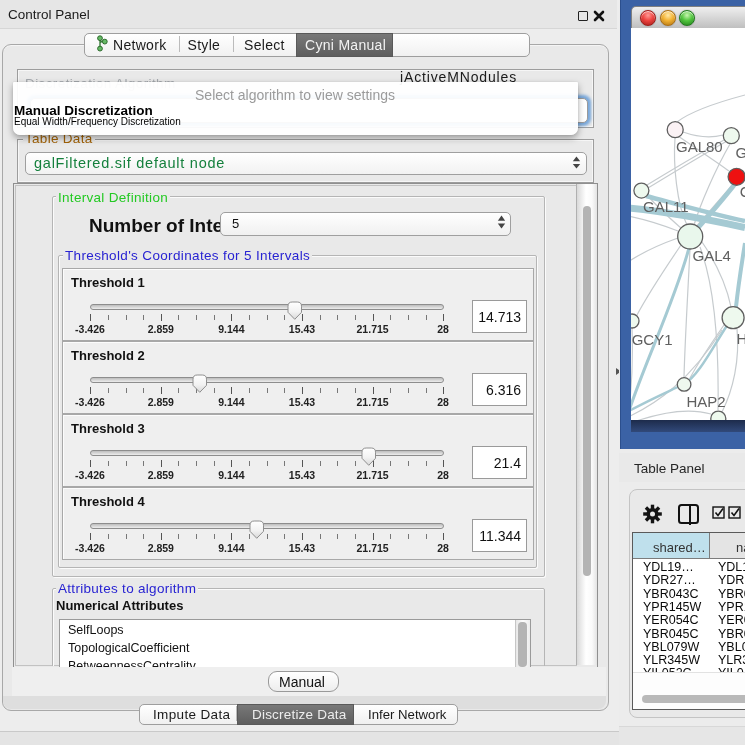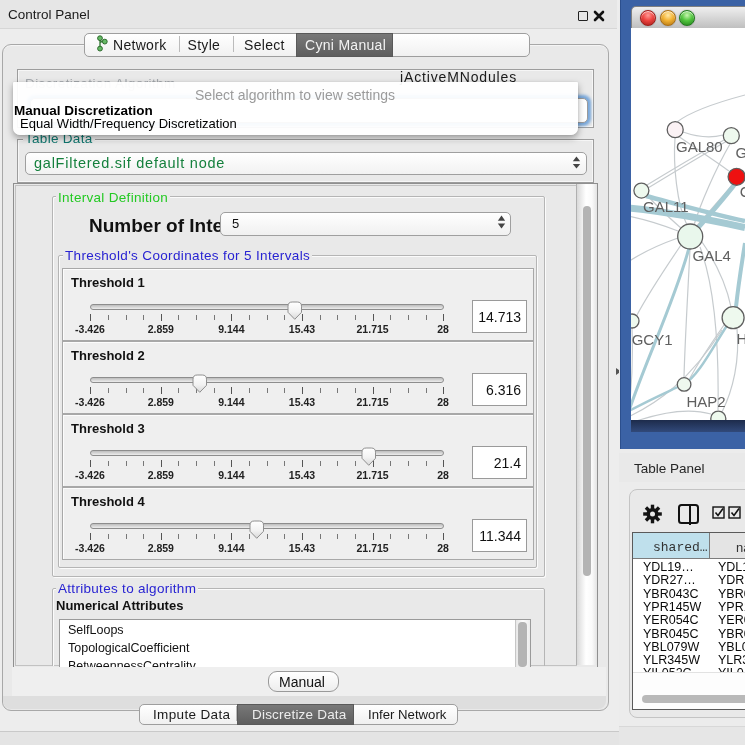--- a/index.html
+++ b/index.html
@@ -14,21 +14,21 @@
 <div class="abs" style="left:578px;top:11px;width:8px;height:8px;border:1.6px solid #222;border-radius:1px;"></div>
 <svg class="abs" style="left:593px;top:10px;" width="12" height="12" viewBox="0 0 12 12">
 <path d="M2 2 L10 10 M10 2 L2 10" stroke="#111" stroke-width="2.6" stroke-linecap="round"></path>
   </svg>
 <div class="abs" style="left:2px;top:44px;width:605px;height:665px;background:#e9e9e9;border:1px solid #a8a8a8;border-radius:9px;box-shadow:inset 0 1px 0 #f5f5f5;"></div>
 <div class="abs" style="left:3px;top:696px;width:603px;height:13px;background:#dedede;border-radius:0 0 8px 8px;"></div>
 <div class="abs" style="left:17px;top:69px;width:575px;height:57px;border:1px solid #9d9d9d;box-shadow:inset 0 0 0 1px #f6f6f6;"></div>
 <div class="txt" style="left:25px;top:76px;font-size:13.5px;letter-spacing:0.4px;color:#a4a8ad;">Discretization Algorithm</div>
 <div class="abs" style="left:30px;top:98px;width:556px;height:23px;background:#fff;border:1px solid #9a9a9a;border-radius:5px;box-shadow:0 0 3px 2.5px rgba(108,160,216,0.9);"></div>
 <div class="abs" style="left:17px;top:139px;width:575px;height:42px;border:1px solid #9d9d9d;box-shadow:inset 0 0 0 1px #f6f6f6;"></div>
-<div class="txt" style="left:23px;top:131px;font-size:13.5px;letter-spacing:0.3px;color:#0f766e;background:#e9e9e9;padding:0 2px;">Table Data</div>
+<div class="txt" style="left:23px;top:131px;font-size:13.5px;letter-spacing:0.3px;color:#a16207;background:#e9e9e9;padding:0 2px;">Table Data</div>
 <div class="abs" style="left:25px;top:152px;width:560px;height:21px;background:linear-gradient(#ffffff,#f2f2f2);border:1px solid #9f9f9f;border-radius:5px;"></div>
 <div class="txt" style="left:34px;top:154.5px;font-size:14.5px;letter-spacing:0.75px;color:#15803d;">galFiltered.sif default node</div>
 <svg class="abs" style="left:571px;top:155px;" width="11" height="15" viewBox="0 0 12 15">
 <path d="M6 1 L10 6 L2 6 Z" fill="#444"></path>
     <path d="M6 14 L10 9 L2 9 Z" fill="#444"></path>
   </svg>
 <div class="abs" style="left:13px;top:183px;width:583px;height:483px;border:1px solid #8f8f8f;background:#e9e9e9;"></div>
 <div class="abs" style="left:15px;top:185px;width:560px;height:479px;border:1px solid #c2c2c2;background:#e9e9e9;"></div>
 <div class="abs" style="left:576px;top:184px;width:20px;height:481px;background:linear-gradient(90deg,#d9d9d9,#ffffff 45%,#fafafa 75%,#e3e3e3);border-left:1px solid #b0b0b0;"></div>
 <div class="abs" style="left:583px;top:206px;width:8px;height:370px;background:#b4b4b4;border-radius:4px;"></div>
@@ -249,21 +249,21 @@
 <div class="txt" style="left:368px;top:707px;font-size:13.2px;color:#1a1a1a;">Infer Network</div>
 <div class="abs" style="left:0;top:731px;width:619px;height:1px;background:#c9c9c9;"></div>
 <div class="abs" style="left:0;top:732px;width:619px;height:13px;background:#e4e4e4;"></div>
 <svg class="abs" style="left:615px;top:368px;" width="6" height="7" viewBox="0 0 6 7">
     <path d="M1 0 L6 3.5 L1 7 Z" fill="#555"></path>
   </svg>
 <div class="abs" style="left:13px;top:82px;width:565px;height:53px;background:rgba(255,255,255,0.94);
 border-radius:1px 1px 7px 7px;box-shadow:0 3px 7px rgba(0,0,0,0.35), 0 0 1px rgba(0,0,0,0.2);"></div>
 <div class="txt" style="left:295px;top:87px;transform:translateX(-50%);font-size:14px;color:#9b9b9b;">Select algorithm to view settings</div>
 <div class="txt" style="left:14px;top:102.5px;font-size:13.5px;font-weight:bold;color:#000;">Manual Discretization</div>
-<div class="txt" style="left:0;top:116px;font-size:13px;color:#000;padding-left:20px;">Equal Width/Frequency Discretization</div>
+<div class="txt" style="left:14px;top:116px;font-size:10px;color:#000;">Equal Width/Frequency Discretization</div>
 <div class="abs" style="left:619px;top:0;width:126px;height:745px;background:#ececec;"></div>
 <div class="abs" style="left:620px;top:0;width:125px;height:449px;background:#3b62a5;box-shadow:inset 1px 0 0 #2c4f8d;"></div>
 <div class="abs" style="left:631px;top:420px;width:114px;height:12px;background:linear-gradient(#1d2b4b,#31497a);"></div>
 <div class="abs" style="left:631px;top:6px;width:114px;height:22px;background:linear-gradient(#efefef,#bdbdbd);border:1px solid #808080;border-bottom-color:#6f6f6f;border-radius:5px 0 0 0;"></div>
 <div class="abs" style="left:640px;top:9.5px;width:14px;height:14px;border-radius:50%;background:radial-gradient(circle at 50% 30%, #ff9a96 0%, #ee4440 45%, #a01a16 100%);box-shadow:inset 0 1px 1px rgba(255,255,255,0.8), 0 0 1px rgba(0,0,0,0.5);border:0.5px solid #a01a16;"></div>
 <div class="abs" style="left:659.5px;top:9.5px;width:14px;height:14px;border-radius:50%;background:radial-gradient(circle at 50% 30%, #ffe9a8 0%, #f2b233 45%, #ad6f10 100%);box-shadow:inset 0 1px 1px rgba(255,255,255,0.8), 0 0 1px rgba(0,0,0,0.5);border:0.5px solid #ad6f10;"></div>
 <div class="abs" style="left:679px;top:9.5px;width:14px;height:14px;border-radius:50%;background:radial-gradient(circle at 50% 30%, #c8f5b0 0%, #52c63e 45%, #1f7a1a 100%);box-shadow:inset 0 1px 1px rgba(255,255,255,0.8), 0 0 1px rgba(0,0,0,0.5);border:0.5px solid #1f7a1a;"></div>
 <div class="abs" style="left:631px;top:28px;width:114px;height:392px;background:#fff;overflow:hidden;">
 <svg width="114" height="392" viewBox="631 28 114 392" style="position:absolute;left:0;top:0;">
 <g fill="none" stroke="#c6cbce" stroke-width="1.2">
@@ -343,21 +343,21 @@
 <rect x="1" y="1" width="11" height="11" fill="none" stroke="#111" stroke-width="1.4"></rect>
 <path d="M3.5 6.5 L6 9.5 L11 2.5" fill="none" stroke="#111" stroke-width="1.6"></path>
   </svg>
 <svg class="abs" style="left:728px;top:506px;" width="14" height="14" viewBox="0 0 14 14">
 <rect x="1" y="1" width="11" height="11" fill="none" stroke="#111" stroke-width="1.4"></rect>
 <path d="M3.5 6.5 L6 9.5 L11 2.5" fill="none" stroke="#111" stroke-width="1.6"></path>
   </svg>
 <div class="abs" style="left:632px;top:532px;width:113px;height:176px;background:#fff;border-top:1px solid #5a5a5a;border-left:1px solid #5a5a5a;border-bottom:1px solid #5a5a5a;overflow:hidden;">
 <div class="abs" style="left:0;top:0;width:76px;height:25px;background:#bfe0ec;border-right:1px solid #7c7c7c;border-bottom:1px solid #7c7c7c;"></div>
 <div class="abs" style="left:77px;top:0;width:40px;height:25px;background:#e4e4e4;border-bottom:1px solid #7c7c7c;"></div>
-<div class="txt" style="left:20px;top:7px;font-size:13px;color:#333;font-family:Liberation Mono, monospace;">shared…</div>
+<div class="txt" style="left:20px;top:7px;font-size:13px;color:#333;">shared…</div>
 <div class="txt" style="left:103px;top:7px;font-size:13px;color:#333;">na</div>
 <div class="txt" style="left:10px;top:27.0px;font-size:12.5px;color:#0a0a0a;">YDL19…</div>
 <div class="txt" style="left:85px;top:27.0px;font-size:12.5px;color:#0a0a0a;">YDL1</div>
 <div class="txt" style="left:10px;top:40.3px;font-size:12.5px;color:#0a0a0a;">YDR27…</div>
 <div class="txt" style="left:85px;top:40.3px;font-size:12.5px;color:#0a0a0a;">YDR2</div>
 <div class="txt" style="left:10px;top:53.6px;font-size:12.5px;color:#0a0a0a;">YBR043C</div>
 <div class="txt" style="left:85px;top:53.6px;font-size:12.5px;color:#0a0a0a;">YBR0</div>
 <div class="txt" style="left:10px;top:66.9px;font-size:12.5px;color:#0a0a0a;">YPR145W</div>
 <div class="txt" style="left:85px;top:66.9px;font-size:12.5px;color:#0a0a0a;">YPR1</div>
 <div class="txt" style="left:10px;top:80.2px;font-size:12.5px;color:#0a0a0a;">YER054C</div>

